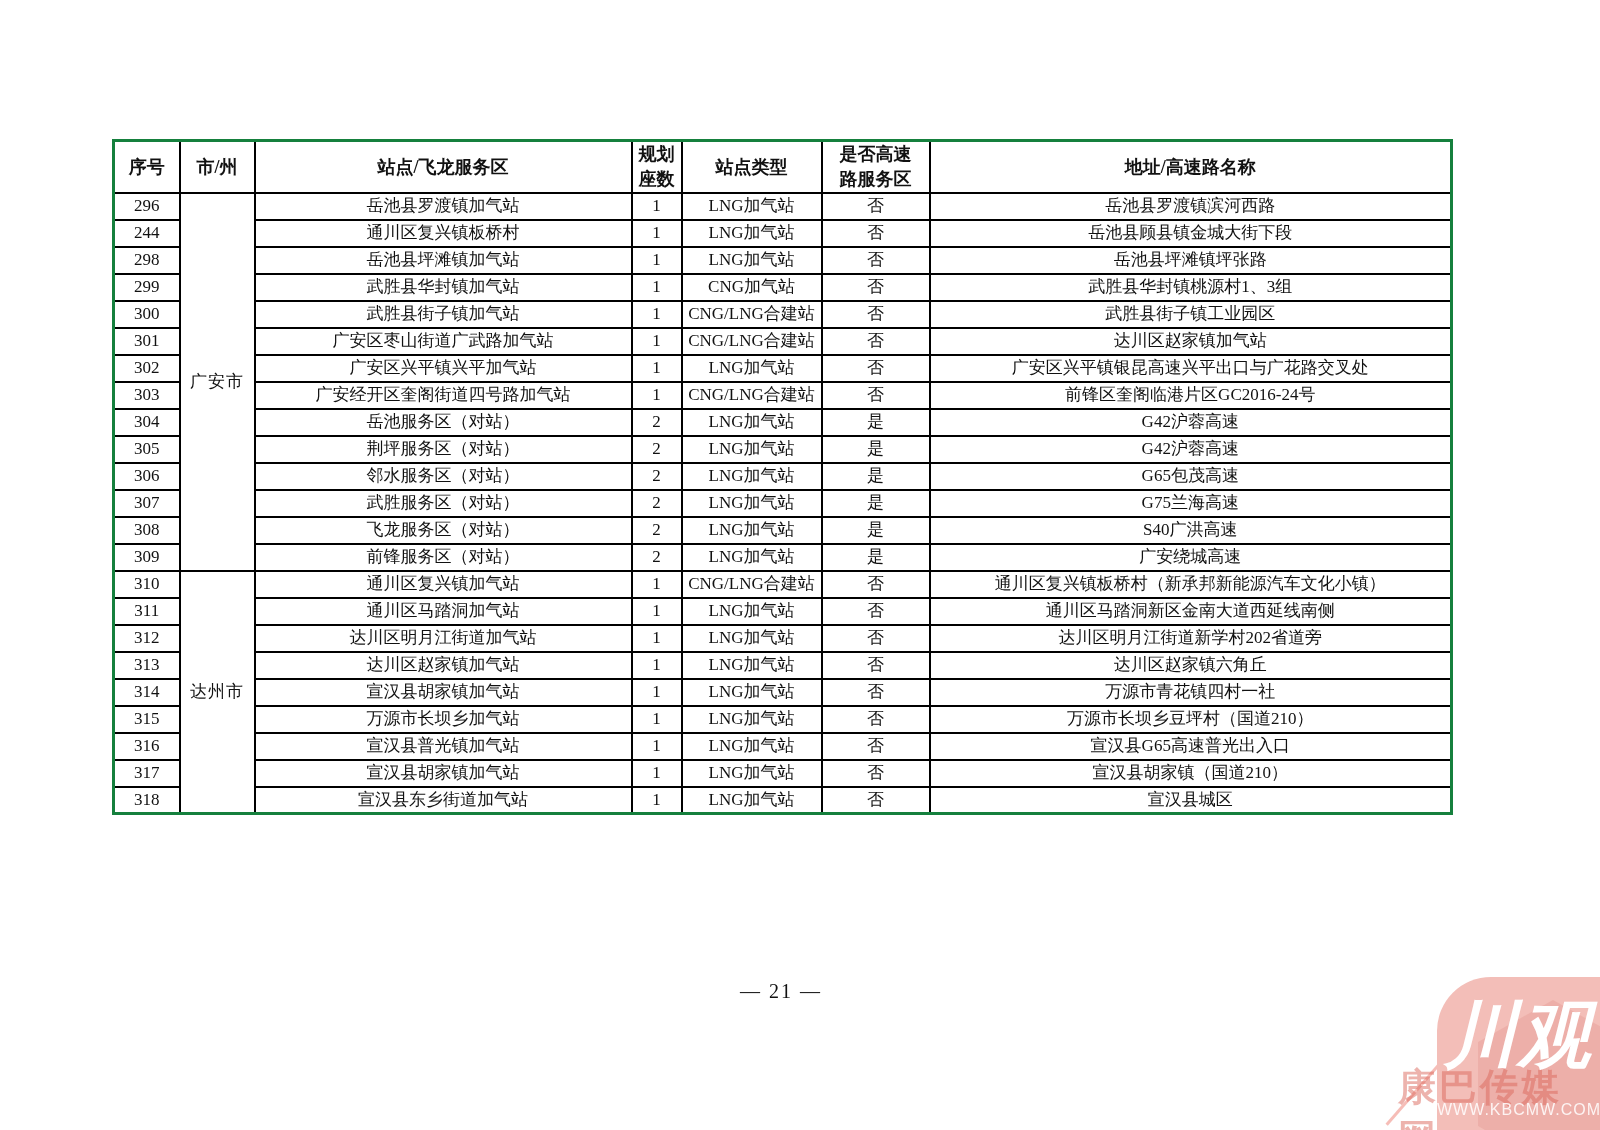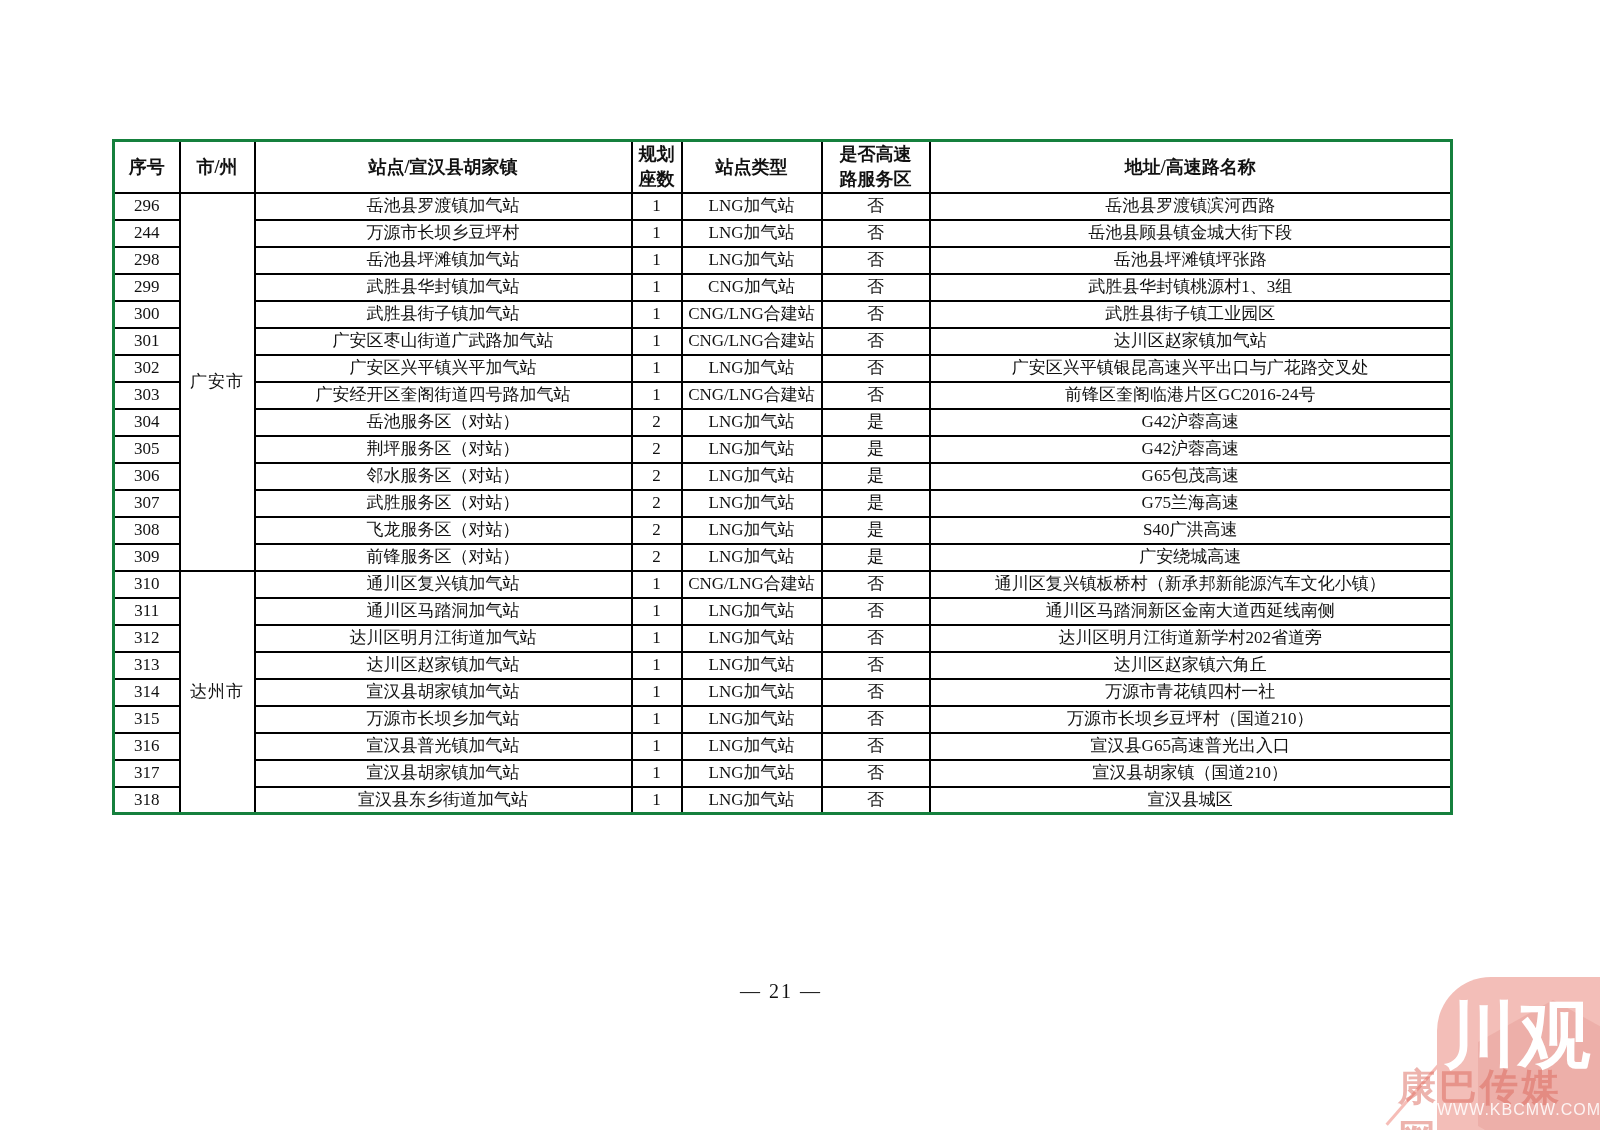--- a/index.html
+++ b/index.html
@@ -90,20 +90,21 @@
     position: absolute;
     left: 1437px;
     top: 988px;
     width: 163px;
     text-align: center;
     font-size: 72px;
     font-weight: bold;
     color: #ffffff;
     letter-spacing: 2px;
     font-family: "Liberation Serif", "DejaVu Serif", serif;
+    font-style: italic;
   }
   .wm-site-name {
     position: absolute;
     left: 1398px;
     top: 1062px;
     font-size: 38px;
     font-weight: bold;
     letter-spacing: 3px;
     color: rgba(219, 103, 92, 0.50);
     font-family: "Liberation Serif", "DejaVu Serif", serif;
@@ -133,42 +134,42 @@
       <col style="width:377px">
       <col style="width:50px">
       <col style="width:140px">
       <col style="width:108px">
       <col style="width:522px">
     </colgroup>
     <thead>
       <tr>
         <th>序号</th>
         <th>市/州</th>
-        <th>站点/宣汉县胡家镇</th>
+        <th>站点/飞龙服务区</th>
         <th>规划
 座数</th>
         <th>站点类型</th>
         <th>是否高速
 路服务区</th>
         <th>地址/高速路名称</th>
       </tr>
     </thead>
     <tbody id="table-body">
         <tr>
           <td>296</td>
           <td class="city-cell" rowspan="14">广安市</td>
           <td>岳池县罗渡镇加气站</td>
           <td>1</td>
           <td>LNG加气站</td>
           <td>否</td>
           <td>岳池县罗渡镇滨河西路</td>
         </tr>
         <tr>
           <td>244</td>
-          <td>万源市长坝乡豆坪村</td>
+          <td>通川区复兴镇板桥村</td>
           <td>1</td>
           <td>LNG加气站</td>
           <td>否</td>
           <td>岳池县顾县镇金城大街下段</td>
         </tr>
         <tr>
           <td>298</td>
           <td>岳池县坪滩镇加气站</td>
           <td>1</td>
           <td>LNG加气站</td>

